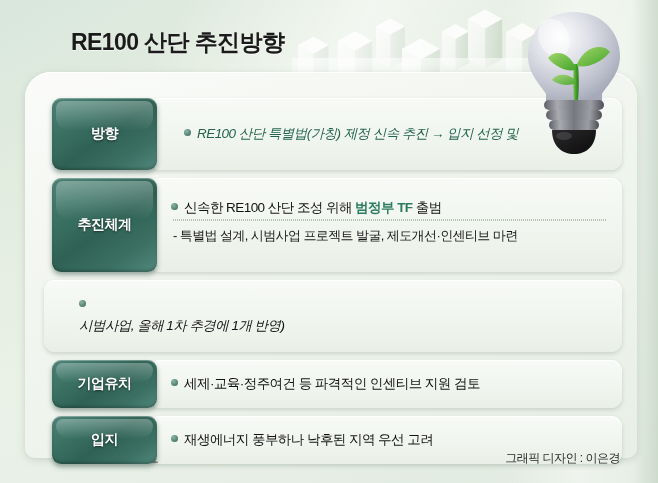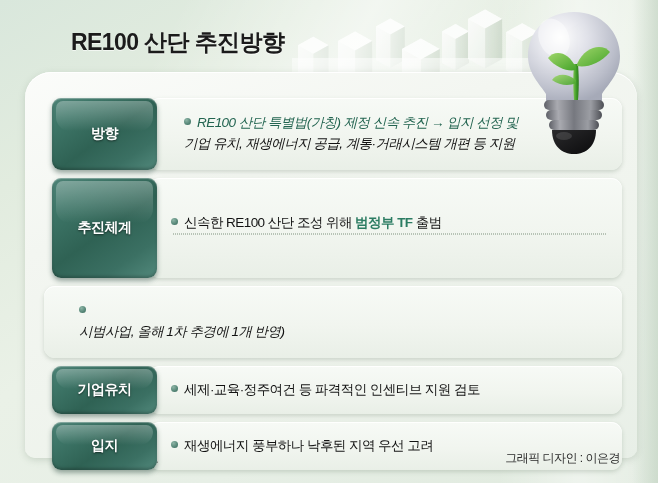--- a/index.html
+++ b/index.html
@@ -104,21 +104,21 @@
   .divider{
     border-top:1px dotted #b7c3b6;height:0;margin:0 2px;
   }
 
   
   .row-1 .chip,.row-1 .card{min-height:58px;}
   .row-2 .chip,.row-2 .card{min-height:84px;}
   .row-3 .chip,.row-3 .card{min-height:58px;}
   .row-4 .chip,.row-4 .card{min-height:34px;}
   .row-5 .chip,.row-5 .card{min-height:34px;}
-  .row-2 .card{padding-top:4px;padding-bottom:12px;}
+  .row-2 .card{padding-top:4px;padding-bottom:6px;}
 
   
   .bulb{position:absolute;left:516px;top:6px;width:116px;height:152px;}
 
   
   .footer{
     position:absolute;left:52px;top:450px;width:568px;
     display:flex;justify-content:space-between;align-items:center;
     font-size:12px;color:#2a2a2a;letter-spacing:-0.5px;
   }
@@ -192,35 +192,35 @@
 
   <div class="rows">
 
     <div class="row row-1">
       <div class="chip">
         <span class="chip-label">방향</span>
       </div>
       <div class="card">
         <div class="line green ind">
           <span class="bullet"></span><span>RE100 산단 특별법(가칭) 제정 신속 추진 → 입지 선정 및</span>
-          <span class="txt2 green" style="color:#121212;">기업 유치, 재생에너지 공급, 계통·거래시스템 개편 등 지원</span>
         </div>
       </div>
     </div>
 
     <div class="row row-2">
       <div class="chip">
         <span class="chip-label">추진체계</span>
       </div>
       <div class="card">
         <div class="line">
           <span class="bullet"></span><span>신속한 RE100 산단 조성 위해 </span><span class="hl">범정부 TF</span><span> 출범</span>
         </div>
         <div class="divider"></div>
         <div class="divider"></div>
+        <div class="sub">- 특별법 설계, 시범사업 프로젝트 발굴, 제도개선·인센티브 마련</div>
       </div>
     </div>
 
     <div class="row row-3">
       <div class="card">
         <div class="line ind">
           <span class="bullet"></span>
           <span class="txt2">시범사업, 올해 1차 추경에 1개 반영)</span>
         </div>
       </div>

